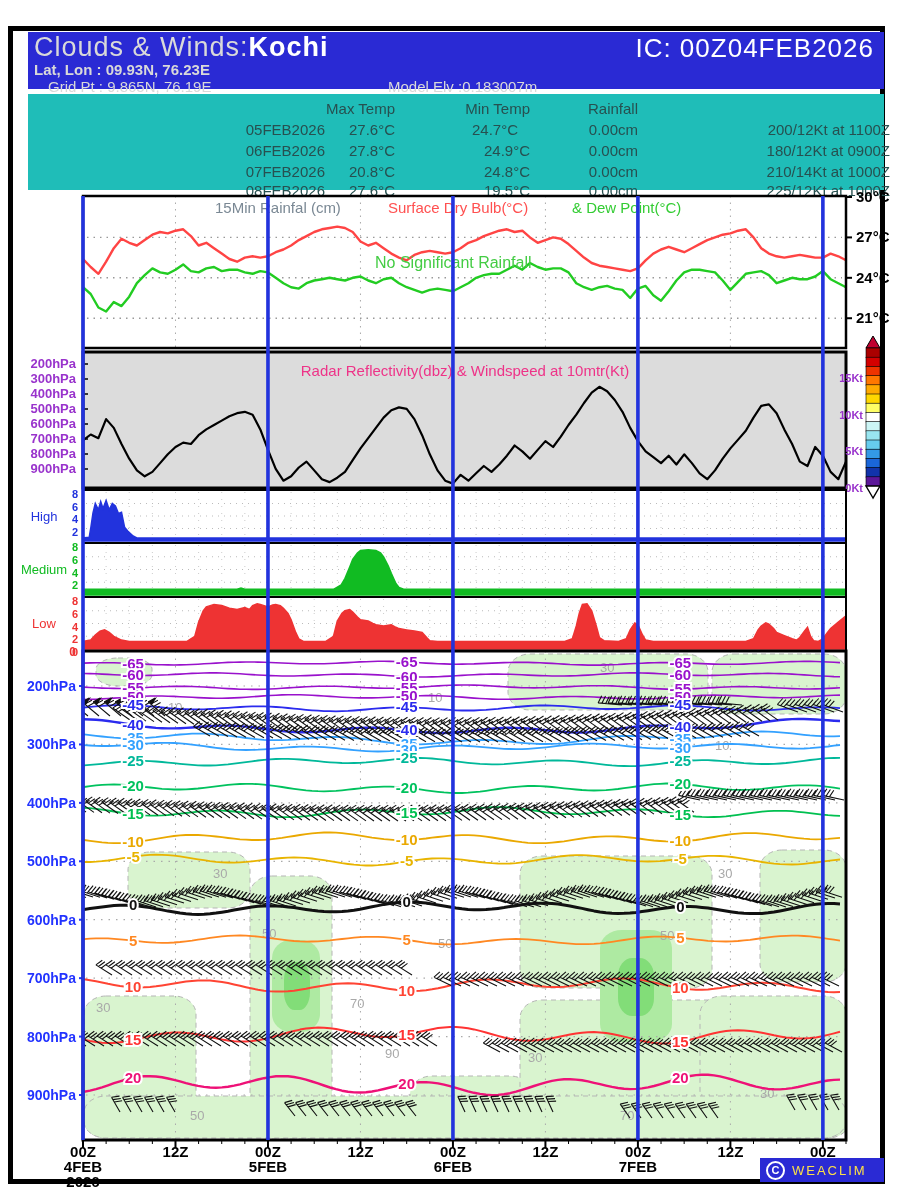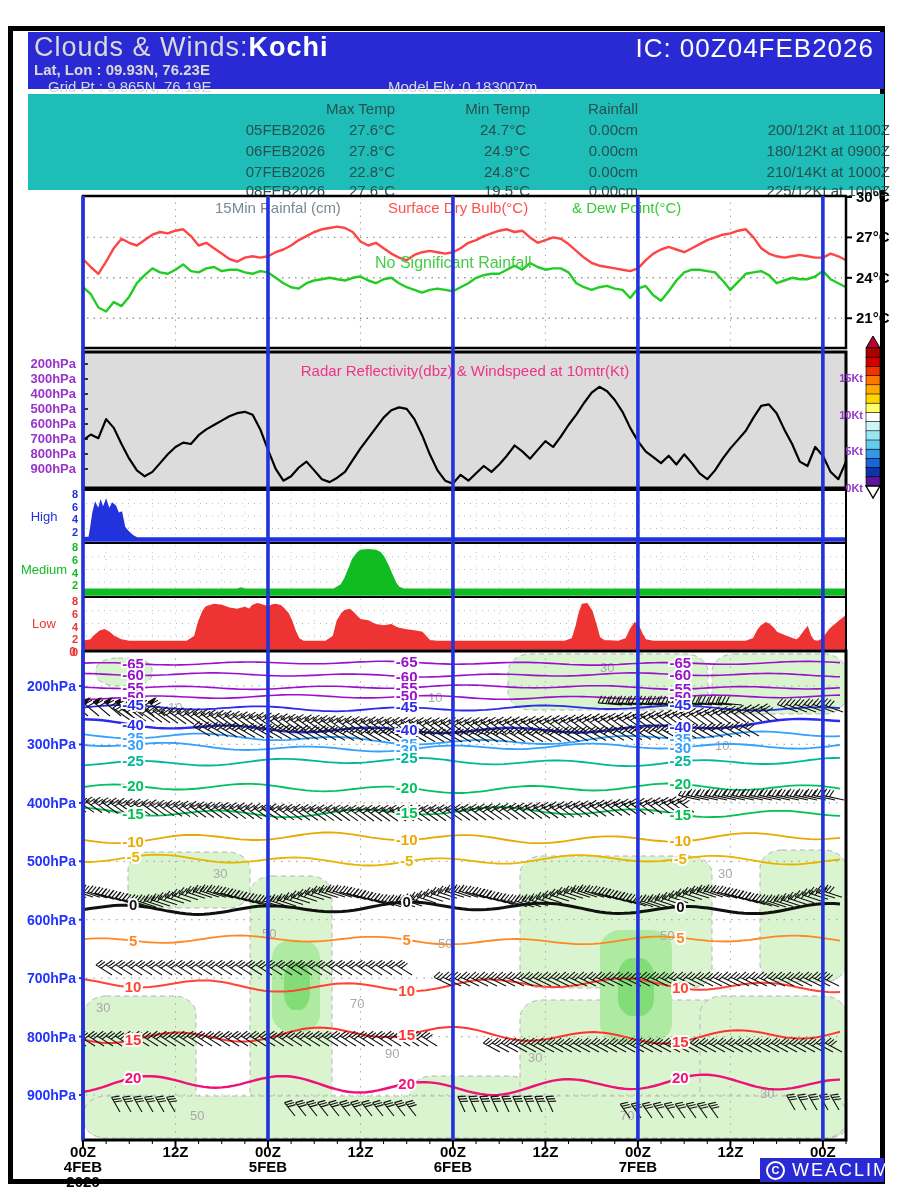--- a/index.html
+++ b/index.html
@@ -14,21 +14,21 @@
   .hl2{position:absolute;left:6px;top:29px;font-size:15px;color:#d9d9d9;white-space:nowrap;font-weight:bold;}
   .hl3{position:absolute;left:6px;top:46px;font-size:15px;color:#d9d9d9;white-space:nowrap;margin-left:14px;}
   .hl3 .elv{position:absolute;left:340px;top:0;}
   #tbl{position:absolute;left:28px;top:94px;width:856px;height:96px;background:#1fbdb8;
        color:#275050;font-size:15px;}
   .tcell{position:absolute;text-align:right;white-space:nowrap;}
   #logo{position:absolute;left:760px;top:1158px;width:124px;height:24px;background:#2a2ad4;
         display:flex;align-items:center;gap:7px;padding-left:6px;box-sizing:border-box;}
   #logo .cc{width:15px;height:15px;border:2px solid #fff;border-radius:50%;color:#fff;
         font-size:11px;line-height:15px;text-align:center;font-weight:bold;flex:0 0 auto;}
-  #logo .wl{color:#ffffff;font-size:18px;letter-spacing:2px;}
+  #logo .wl{color:#fde047;font-size:13px;letter-spacing:2px;}
   svg text{font-family:"Liberation Sans","DejaVu Sans",sans-serif;}
 </style>
 </head>
 <body>
 
 <div id="stage">
   <div id="frame"></div>
 
   <div id="hdr">
     <div class="hl1"><span>Clouds &amp; Winds:</span><b>Kochi</b></div>
@@ -37,32 +37,32 @@
     <div class="hl3"><span>Grid Pt  : 9.865N, 76.19E</span><span class="elv">Model Elv :0.183007m</span></div>
   </div>
 
   <div id="tbl">
     <div class="tcell" style="left:217px;top:6px;width:150px">Max Temp</div>
     <div class="tcell" style="left:352px;top:6px;width:150px">Min Temp</div>
     <div class="tcell" style="left:460px;top:6px;width:150px">Rainfall</div>
 
     <div class="tcell" style="left:97px;top:27px;width:200px">05FEB2026</div>
     <div class="tcell" style="left:217px;top:27px;width:150px">27.6°C</div>
-    <div class="tcell" style="left:348px;top:27px;width:150px">24.7°C</div>
+    <div class="tcell" style="left:340px;top:27px;width:150px">24.7°C</div>
     <div class="tcell" style="left:460px;top:27px;width:150px">0.00cm</div>
     <div class="tcell" style="left:562px;top:27px;width:300px">200/12Kt at 1100Z</div>
 
     <div class="tcell" style="left:97px;top:48px;width:200px">06FEB2026</div>
     <div class="tcell" style="left:217px;top:48px;width:150px">27.8°C</div>
     <div class="tcell" style="left:352px;top:48px;width:150px">24.9°C</div>
     <div class="tcell" style="left:460px;top:48px;width:150px">0.00cm</div>
     <div class="tcell" style="left:562px;top:48px;width:300px">180/12Kt at 0900Z</div>
 
     <div class="tcell" style="left:97px;top:69px;width:200px">07FEB2026</div>
-    <div class="tcell" style="left:217px;top:69px;width:150px">22.8°C</div>
+    <div class="tcell" style="left:217px;top:69px;width:150px">20.8°C</div>
     <div class="tcell" style="left:352px;top:69px;width:150px">24.8°C</div>
     <div class="tcell" style="left:460px;top:69px;width:150px">0.00cm</div>
     <div class="tcell" style="left:562px;top:69px;width:300px">210/14Kt at 1000Z</div>
 
     <div class="tcell" style="left:97px;top:88px;width:200px">08FEB2026</div>
     <div class="tcell" style="left:217px;top:88px;width:150px">27.6°C</div>
     <div class="tcell" style="left:352px;top:88px;width:150px">19.5°C</div>
     <div class="tcell" style="left:460px;top:88px;width:150px">0.00cm</div>
     <div class="tcell" style="left:562px;top:88px;width:300px">225/12Kt at 1000Z</div>
   </div>

